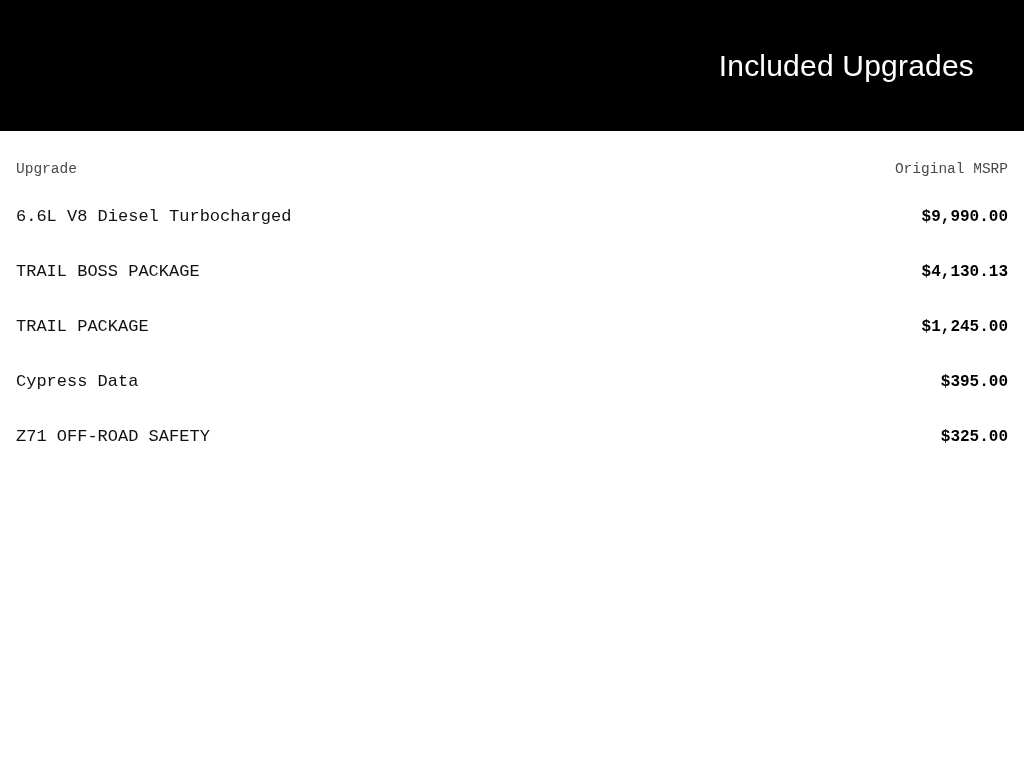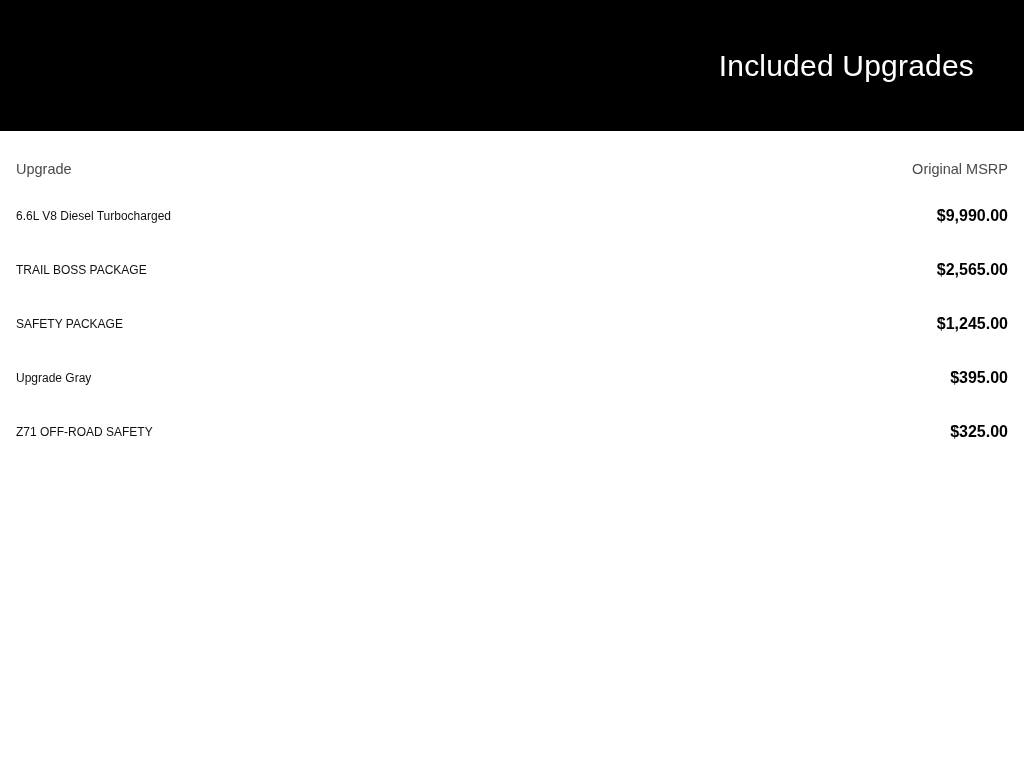--- a/index.html
+++ b/index.html
@@ -37,20 +37,21 @@
     font-weight: 400;
     letter-spacing: 0.2px;
     line-height: 1;
   }
   .content {
     flex: 1 1 auto;
     padding: 0 16px 8px 16px;
     box-sizing: border-box;
     display: flex;
     flex-direction: column;
+    font-family: Liberation Mono, monospace;
   }
   .table {
     width: 100%;
     border-collapse: collapse;
     table-layout: fixed;
   }
   .table th {
     font-weight: 400;
     font-size: 14.5px;
     color: #4a4a4a;
@@ -62,21 +63,21 @@
   }
   .col-msrp {
     text-align: right;
     margin-top: 32px;
   }
   .table td {
     padding: 18px 0 18px 0;
     vertical-align: middle;
   }
   .cell-name {
-    font-size: 12px;
+    font-size: 17px;
     font-weight: 400;
     color: #111111;
     text-align: left;
     white-space: nowrap;
   }
   .cell-price {
     font-size: 16px;
     font-weight: bold;
     color: #000000;
     text-align: right;
@@ -111,28 +112,28 @@
           <th class="col-msrp">Original MSRP</th>
         </tr>
       </thead>
       <tbody>
         <tr>
           <td class="cell-name">6.6L V8 Diesel Turbocharged</td>
           <td class="cell-price">$9,990.00</td>
         </tr>
         <tr>
           <td class="cell-name">TRAIL BOSS PACKAGE</td>
-          <td class="cell-price">$2,565.00</td>
+          <td class="cell-price">$4,130.13</td>
         </tr>
         <tr>
-          <td class="cell-name">SAFETY PACKAGE</td>
+          <td class="cell-name">TRAIL PACKAGE</td>
           <td class="cell-price">$1,245.00</td>
         </tr>
         <tr>
-          <td class="cell-name">Upgrade Gray</td>
+          <td class="cell-name">Cypress Data</td>
           <td class="cell-price">$395.00</td>
         </tr>
         <tr>
           <td class="cell-name">Z71 OFF-ROAD SAFETY</td>
           <td class="cell-price">$325.00</td>
         </tr>
       </tbody>
     </table>
 
     <div class="spacer"></div>

